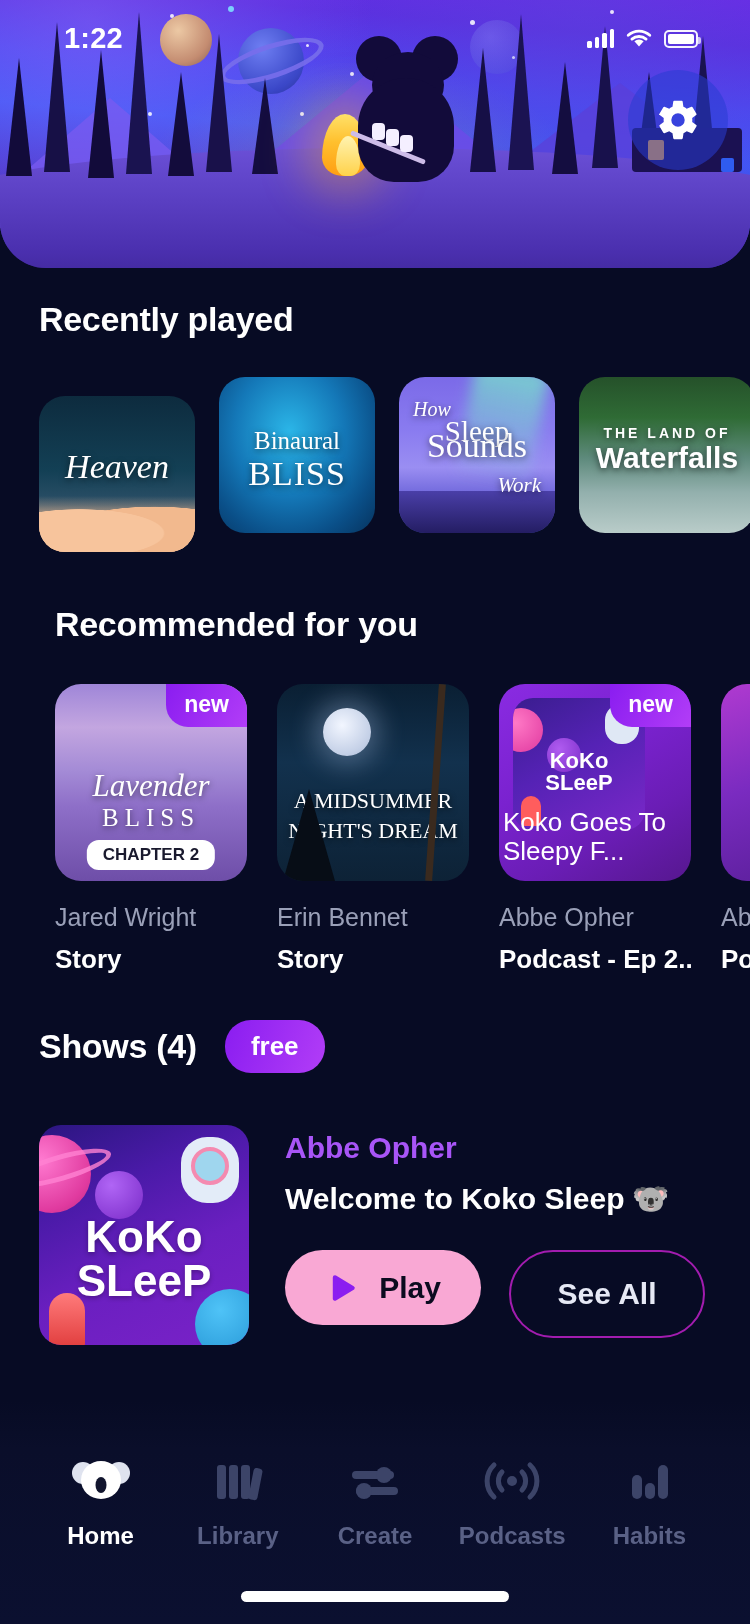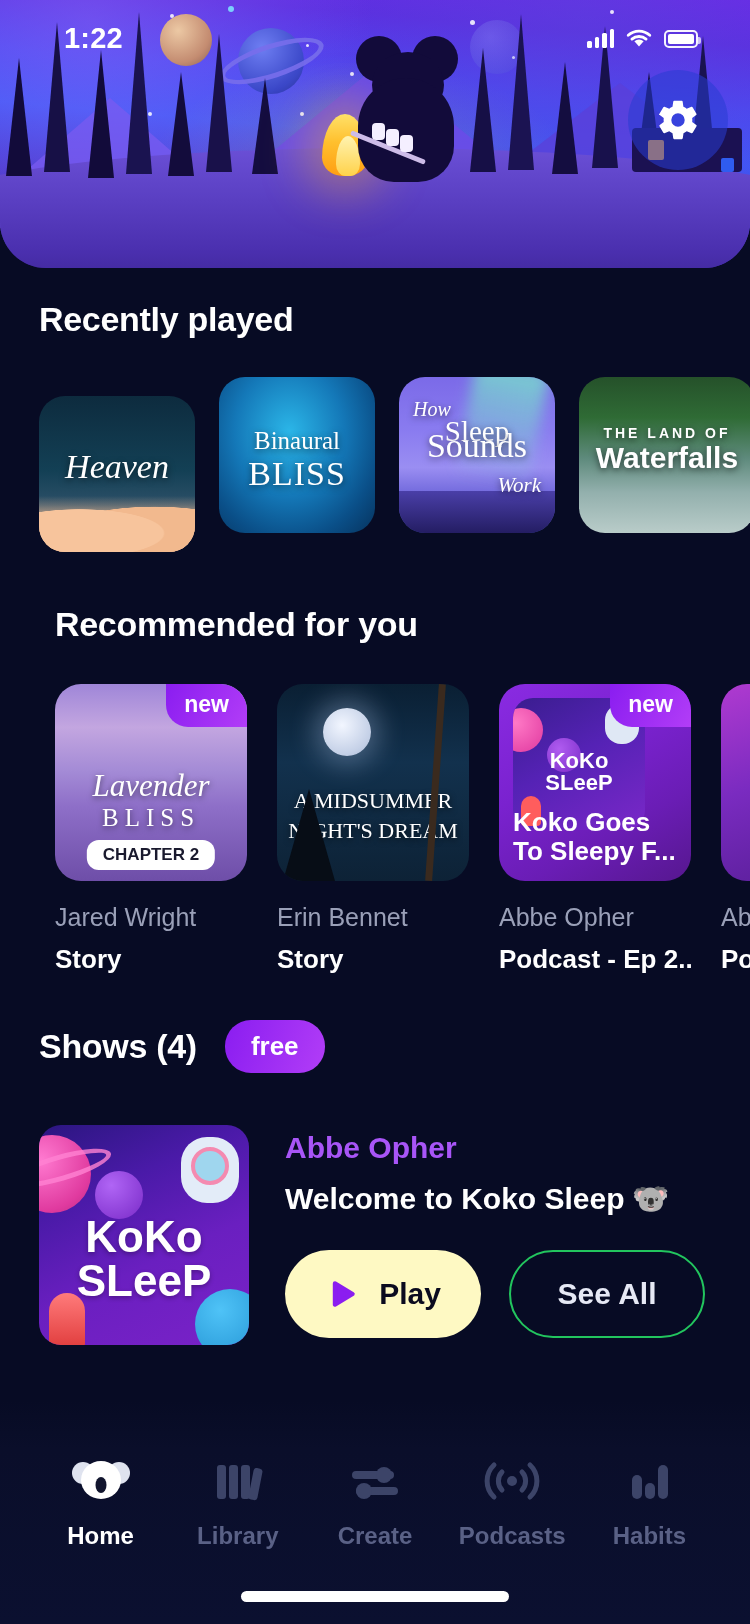--- a/index.html
+++ b/index.html
@@ -185,22 +185,22 @@
     color: #fff; font-size: 23px; font-weight: 700;
     border-bottom-left-radius: 22px; border-top-right-radius: 26px; z-index: 3;
   }
   .r-lav { background: linear-gradient(180deg,#9f86d8 0%, #c3a6e0 22%, #a48bd6 44%, #8e6fc8 62%, #6e4ea8 100%); }
   .r-mid { background: linear-gradient(180deg,#0a1f33 0%, #12314d 40%, #0d2236 100%); }
   .r-koko { background: linear-gradient(150deg,#8a2be2 0%, #7a22cf 40%, #6a1db5 70%, #56178f 100%); }
   .r-partial { background: linear-gradient(160deg,#b03ad0 0%, #7a2bc0 50%, #5a1f9a 100%); }
   .reco-author { color: #9aa0b8; font-size: 25px; margin-top: 22px; white-space: nowrap; overflow: hidden; }
   .reco-type { color: #fff; font-size: 26px; font-weight: 700; margin-top: 12px; white-space: nowrap; overflow: hidden; }
   .koko-title {
-    position: absolute; left: 14px; right: 8px; bottom: 14px; color: #fff;
-    font-size: 26px; font-weight: 700; line-height: 1.14; z-index: 2;
+    position: absolute; left: 4px; right: 8px; bottom: 14px; color: #fff;
+    font-size: 26px; font-weight: 400; line-height: 1.14; z-index: 2;
   }
   .koko-thumb {
     position: absolute; left: 14px; top: 14px; width: 132px; height: 132px; border-radius: 20px;
     background: linear-gradient(150deg,#3a1d8f 0%, #5522b5 45%, #7a28c8 100%); overflow: hidden;
   }
 
   
   .sec-shows { position: absolute; top: 1020px; left: 0; right: 0; }
   .shows-head { display: flex; align-items: center; gap: 28px; margin-left: 39px; }
   .pill-free {
@@ -212,26 +212,26 @@
     flex: 0 0 auto; width: 210px; height: 220px; border-radius: 22px; overflow: hidden;
     position: relative;
     background: linear-gradient(155deg,#2b1680 0%, #4a1aa8 30%, #6a1fc0 60%, #7a22c8 100%);
   }
   .show-meta { flex: 1 1 auto; min-width: 0; padding-top: 6px; }
   .show-author { color: #a855f7; font-size: 30px; font-weight: 700; }
   .show-title { color: #fff; font-size: 30px; font-weight: 700; margin-top: 14px; line-height: 1.3; }
   .btn-row { display: flex; gap: 28px; margin-top: 32px; }
   .btn-play {
     display: flex; align-items: center; justify-content: center; gap: 20px;
-    width: 196px; height: 88px; background: #fef9c3; border-radius: 44px;
+    width: 196px; height: 75px; background: #f9a8d4; border-radius: 44px;
     color: #0b0b1f; font-size: 30px; font-weight: 700; border: none; cursor: pointer;
   }
   .btn-seeall {
     display: flex; align-items: center; justify-content: center;
-    width: 196px; height: 88px; background: transparent; border: 2px solid #22c55e;
+    width: 196px; height: 88px; background: transparent; border: 2px solid #a21caf;
     border-radius: 44px; color: #e6e9f5; font-size: 30px; font-weight: 600; cursor: pointer;
   }
 
   
   .bottombar {
     position: absolute; left: 0; right: 0; bottom: 0; height: 224px;
     background: linear-gradient(180deg, rgba(7,11,36,0) 0%, #0a0e2a 22%, #0b1030 100%);
     z-index: 20;
   }
   .navrow { display: flex; align-items: flex-end; height: 150px; padding: 0 32px; }

